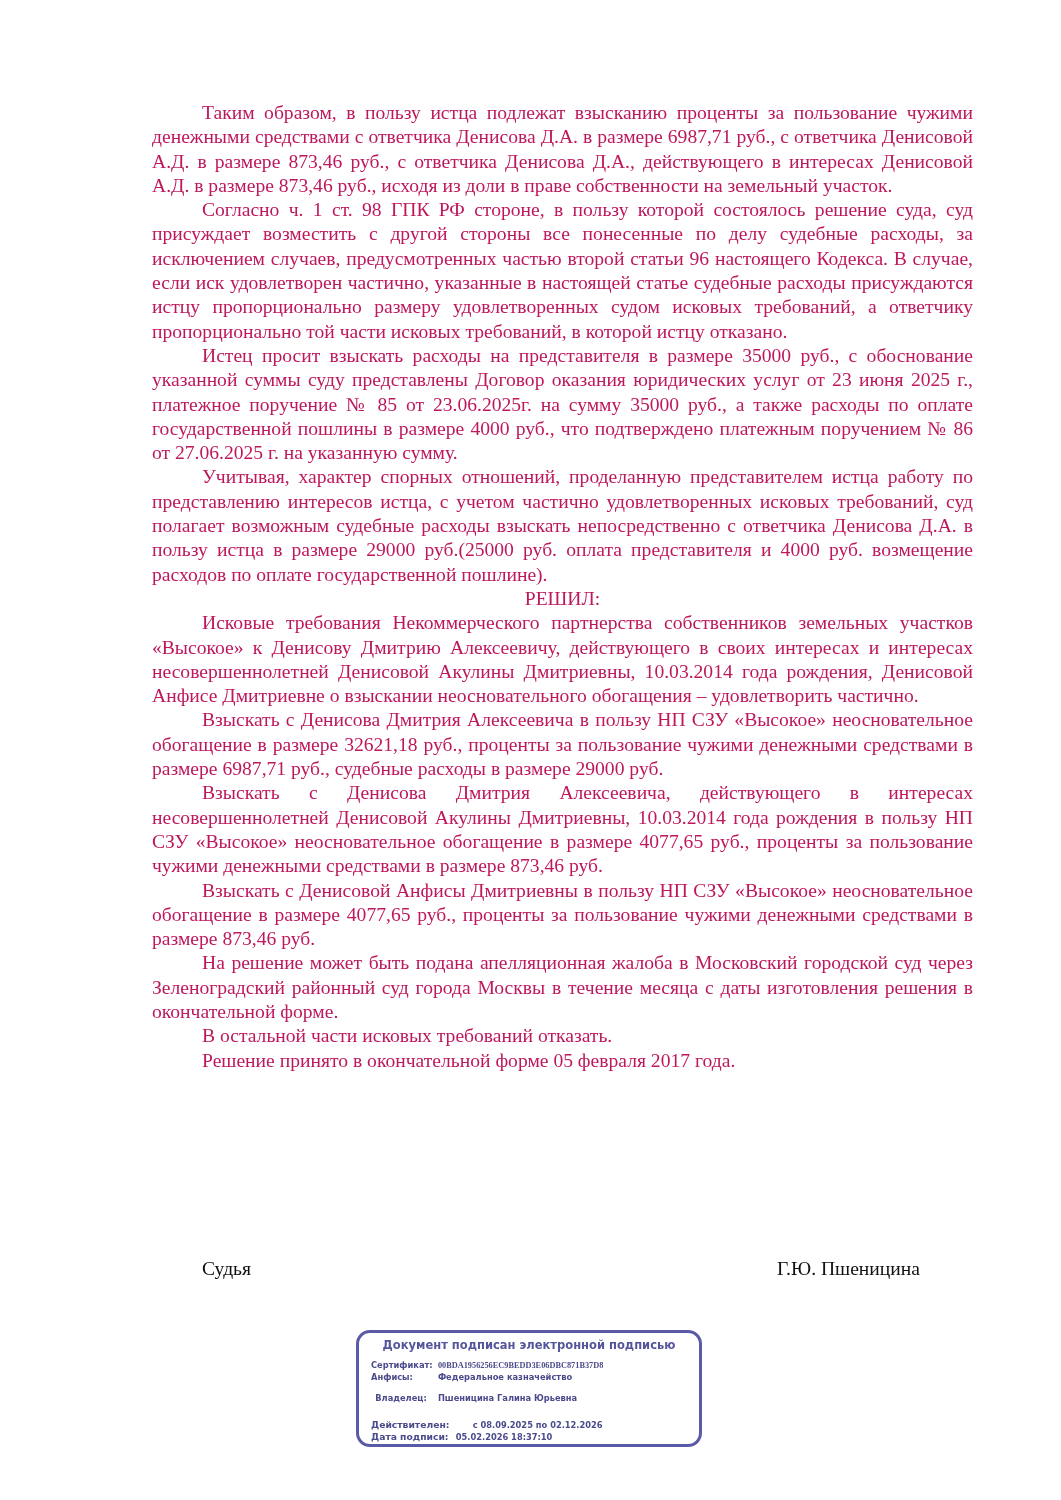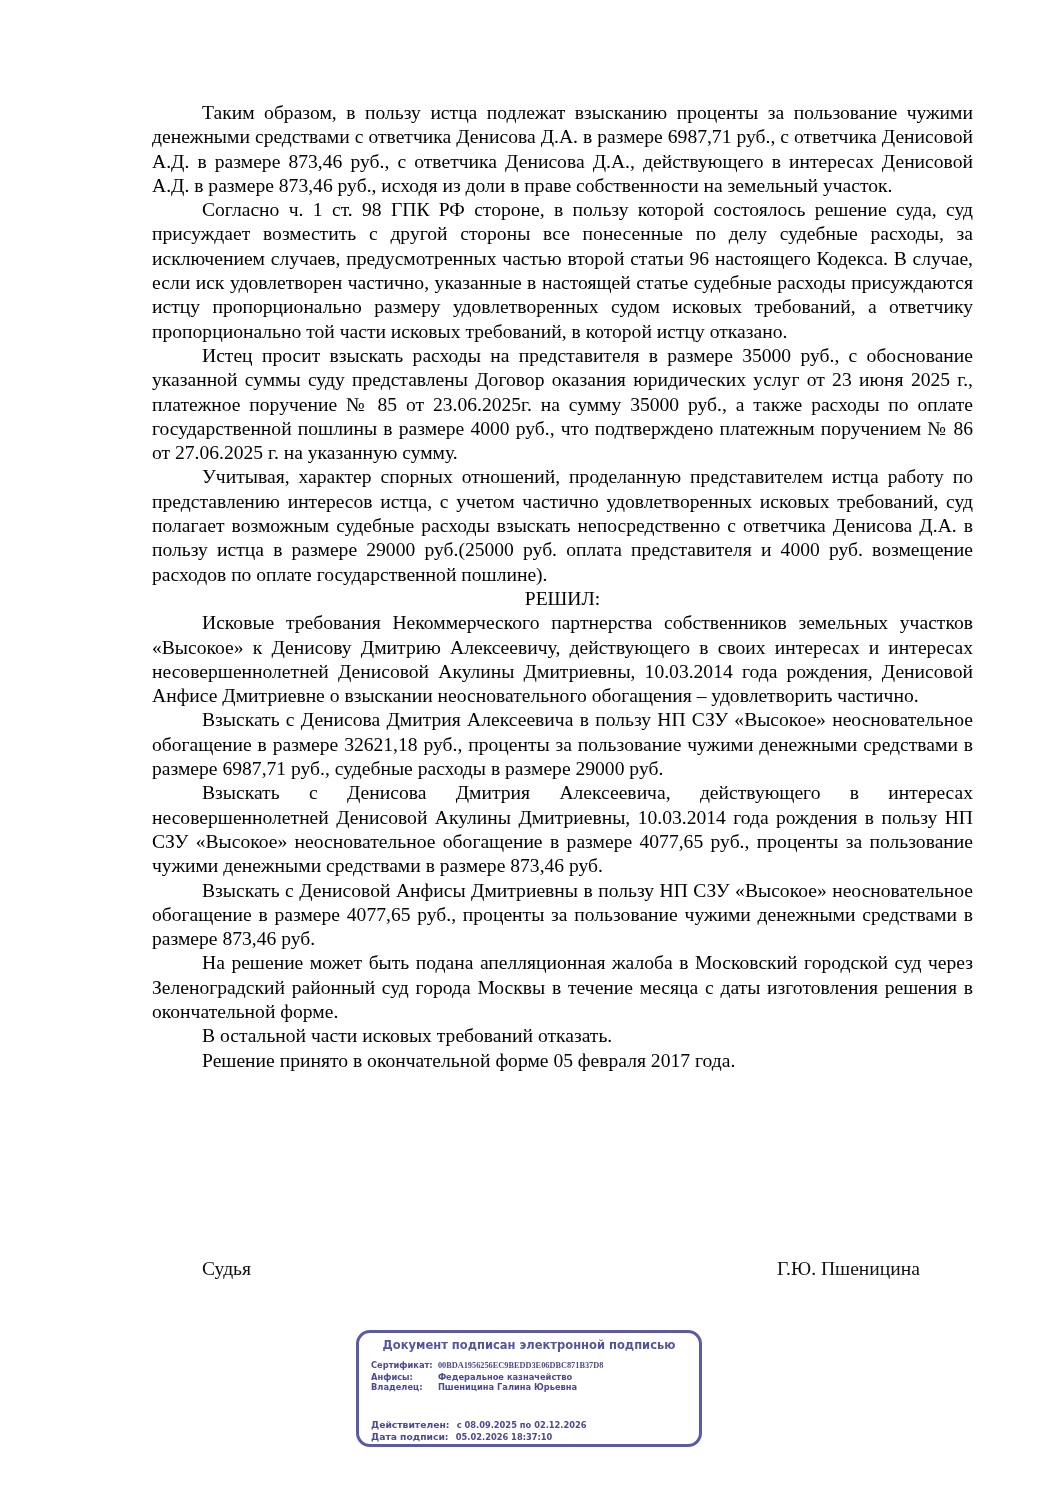--- a/index.html
+++ b/index.html
@@ -1,19 +1,19 @@
 <!DOCTYPE html>
 <html><head>
   <meta charset="utf-8">
   <style>
     html, body { margin: 0; padding: 0; background: #ffffff; }
     body { width: 1061px; height: 1500px; position: relative; overflow: hidden; }
     .page {
       position: absolute; left: 152px; top: 101px; width: 821px;
-      font-family: "Liberation Serif", serif; font-size: 19.6px; line-height: 24.3px; color: #000000;
+      font-family: "Liberation Serif", serif; font-size: 19.6px; line-height: 24.3px; color: #be185d;
     }
     .p { text-align: justify; text-indent: 50px; margin: 0; }
     .center { text-align: center; margin: 0; }
     .sign-row {
       position: absolute; left: 202px; top: 1258px; width: 718px;
       font-family: "Liberation Serif", serif; font-size: 19.6px; color: #111;
       display: flex; justify-content: space-between;
     }
     .stamp {
       position: absolute; left: 356px; top: 1330px; width: 346px; height: 117px;
@@ -53,25 +53,25 @@
 <div class="stamp">
   <div class="stamp-title">Документ подписан электронной подписью</div>
   <div class="stamp-row" style="top:27px;">
     <span class="lbl">Сертификат:</span>
     <span class="val" style="margin-left: 4px; font-family: Liberation Serif, serif;">00BDA1956256EC9BEDD3E06DBC871B37D8</span>
   </div>
   <div class="stamp-row" style="top:39px;">
     <span class="lbl">Анфисы:</span>
     <span class="val" style="margin-left: 4px;">Федеральное казначейство</span>
   </div>
-  <div class="stamp-row" style="top:49px;">
+  <div class="stamp-row" style="top:60px;text-align:center;">
     <span class="lbl">Владелец:</span>
     <span class="val" style="margin-left: 4px;">Пшеницина Галина Юрьевна</span>
   </div>
   <div class="stamp-row big" style="top:86px;">
     <span class="lbl">Действителен:</span>
-    <span class="val" style="margin-left: 4px;">с 08.09.2025 по 02.12.2026</span>
+    <span class="val" style="margin-left: 20px;">с 08.09.2025 по 02.12.2026</span>
   </div>
   <div class="stamp-row big" style="top:98px;">
     <span class="lbl">Дата подписи:</span>
     <span class="val" style="margin-left: 4px;">05.02.2026 18:37:10</span>
   </div>
 </div>
 
 </body></html>

